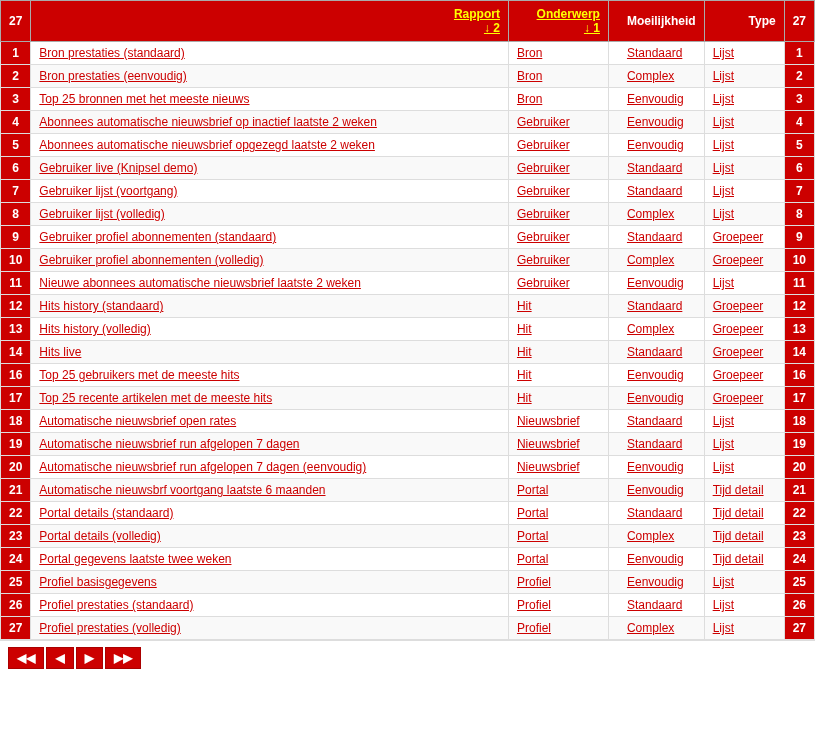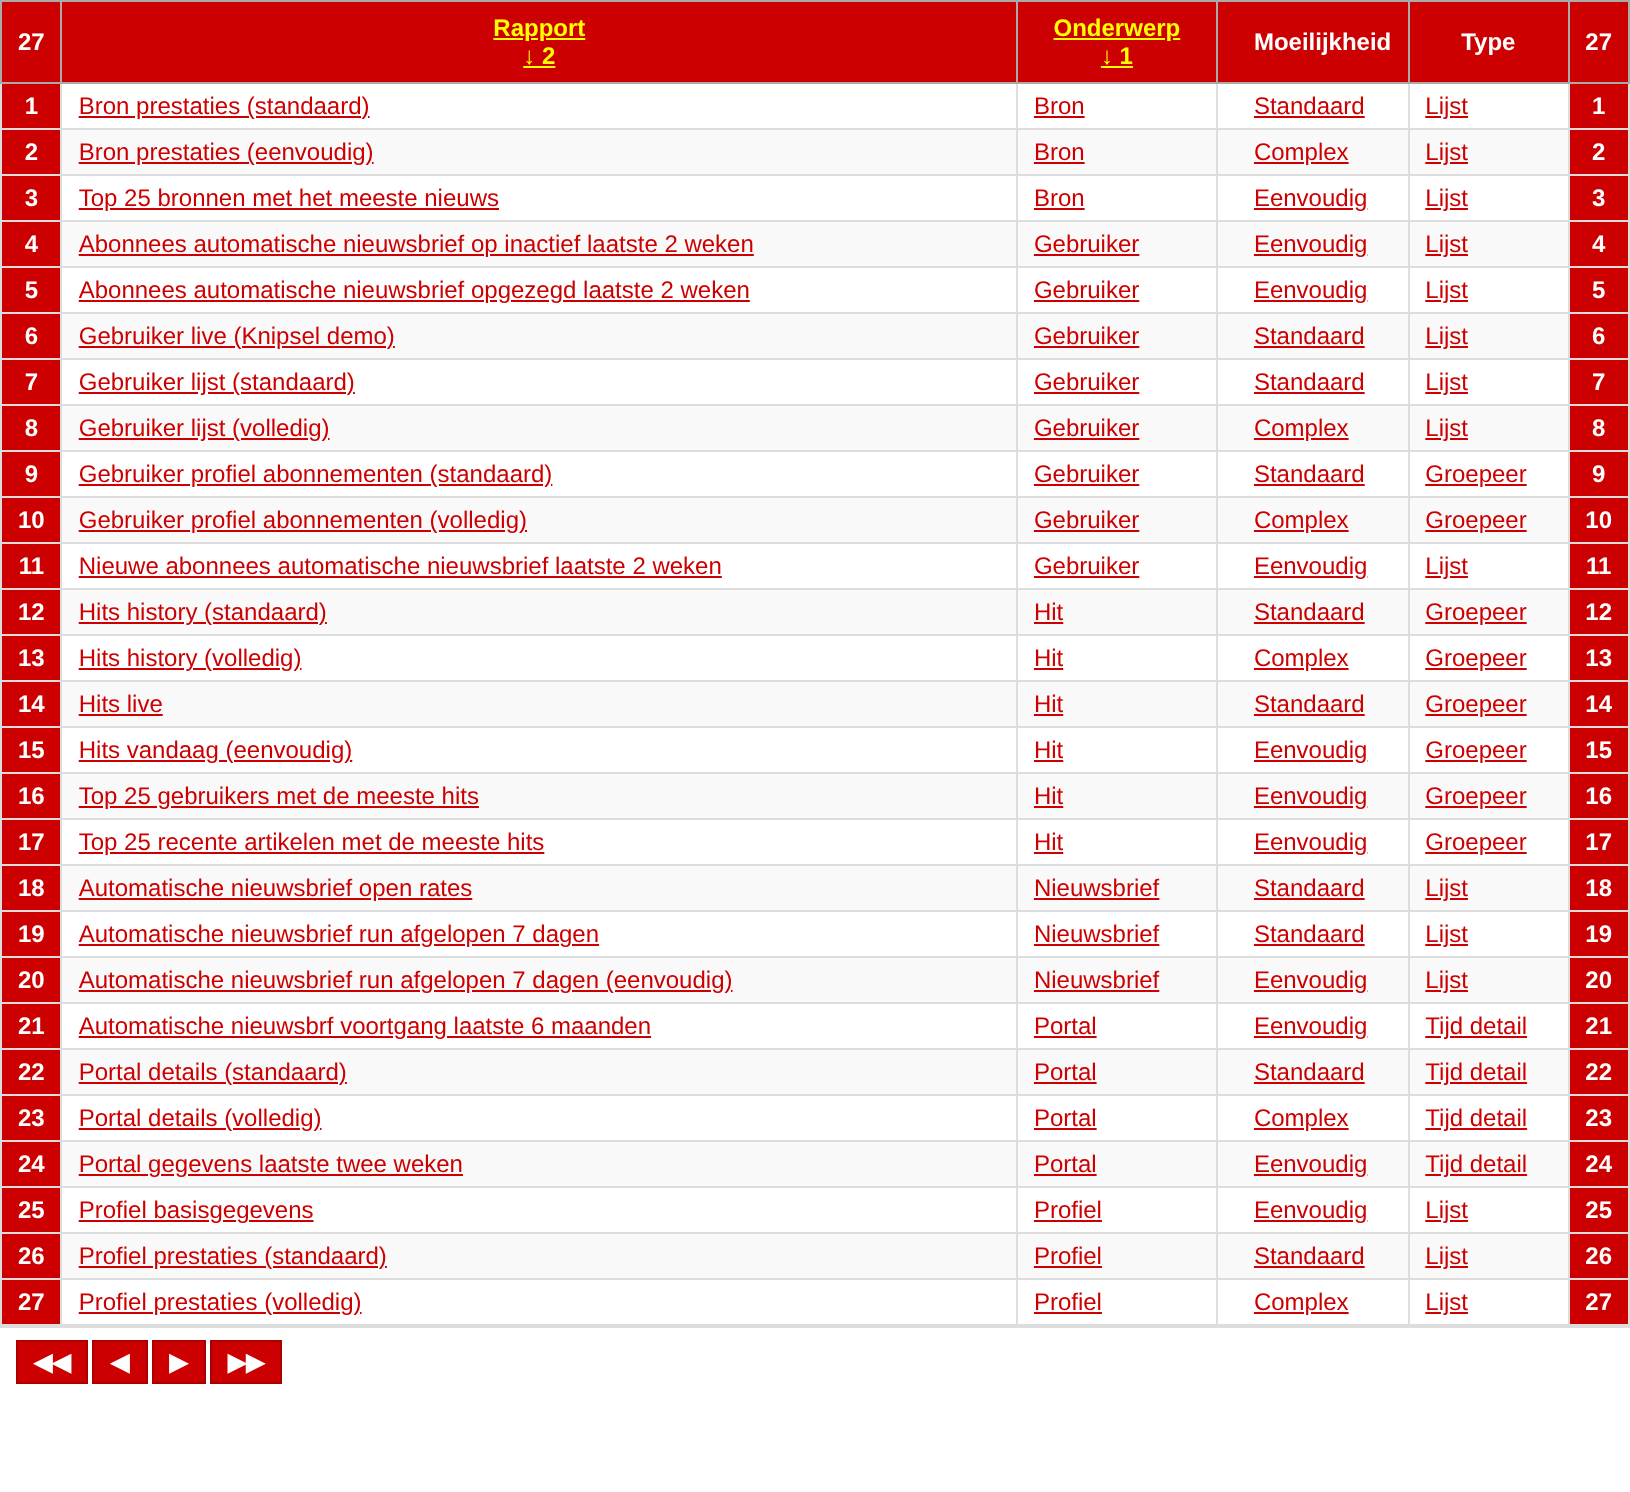--- a/index.html
+++ b/index.html
@@ -12,21 +12,21 @@
     table {
       width: 100%;
       border-collapse: collapse;
     }
     thead tr {
       background-color: #cc0000;
       color: #fff;
     }
     thead th {
       padding: 6px 8px;
-      text-align: center;
+      text-align: right;
       font-weight: bold;
       border: 1px solid #aaa;
     }
     thead th a {
       color: #ffff00;
       text-decoration: underline;
       cursor: pointer;
     }
     tbody tr {
       background-color: #fff;
@@ -212,21 +212,21 @@
         <a href="#">Standaard</a>
       </td>
       <td class="col-type">
         <a href="#">Lijst</a>
       </td>
       <td class="col-num-right">6</td>
     </tr>
       <tr>
       <td class="col-num">7</td>
       <td class="col-rapport">
-        <a href="#">Gebruiker lijst (standaard)</a>
+        <a href="#">Gebruiker lijst (voortgang)</a>
       </td>
       <td class="col-onderwerp">
         <a href="#">Gebruiker</a>
       </td>
       <td class="col-moeilijkheid">
         <a href="#">Standaard</a>
       </td>
       <td class="col-type">
         <a href="#">Lijst</a>
       </td>
@@ -336,36 +336,20 @@
       <td class="col-onderwerp">
         <a href="#">Hit</a>
       </td>
       <td class="col-moeilijkheid">
         <a href="#">Standaard</a>
       </td>
       <td class="col-type">
         <a href="#">Groepeer</a>
       </td>
       <td class="col-num-right">14</td>
-    </tr>
-      <tr>
-      <td class="col-num">15</td>
-      <td class="col-rapport">
-        <a href="#">Hits vandaag (eenvoudig)</a>
-      </td>
-      <td class="col-onderwerp">
-        <a href="#">Hit</a>
-      </td>
-      <td class="col-moeilijkheid">
-        <a href="#">Eenvoudig</a>
-      </td>
-      <td class="col-type">
-        <a href="#">Groepeer</a>
-      </td>
-      <td class="col-num-right">15</td>
     </tr>
       <tr>
       <td class="col-num">16</td>
       <td class="col-rapport">
         <a href="#">Top 25 gebruikers met de meeste hits</a>
       </td>
       <td class="col-onderwerp">
         <a href="#">Hit</a>
       </td>
       <td class="col-moeilijkheid">

